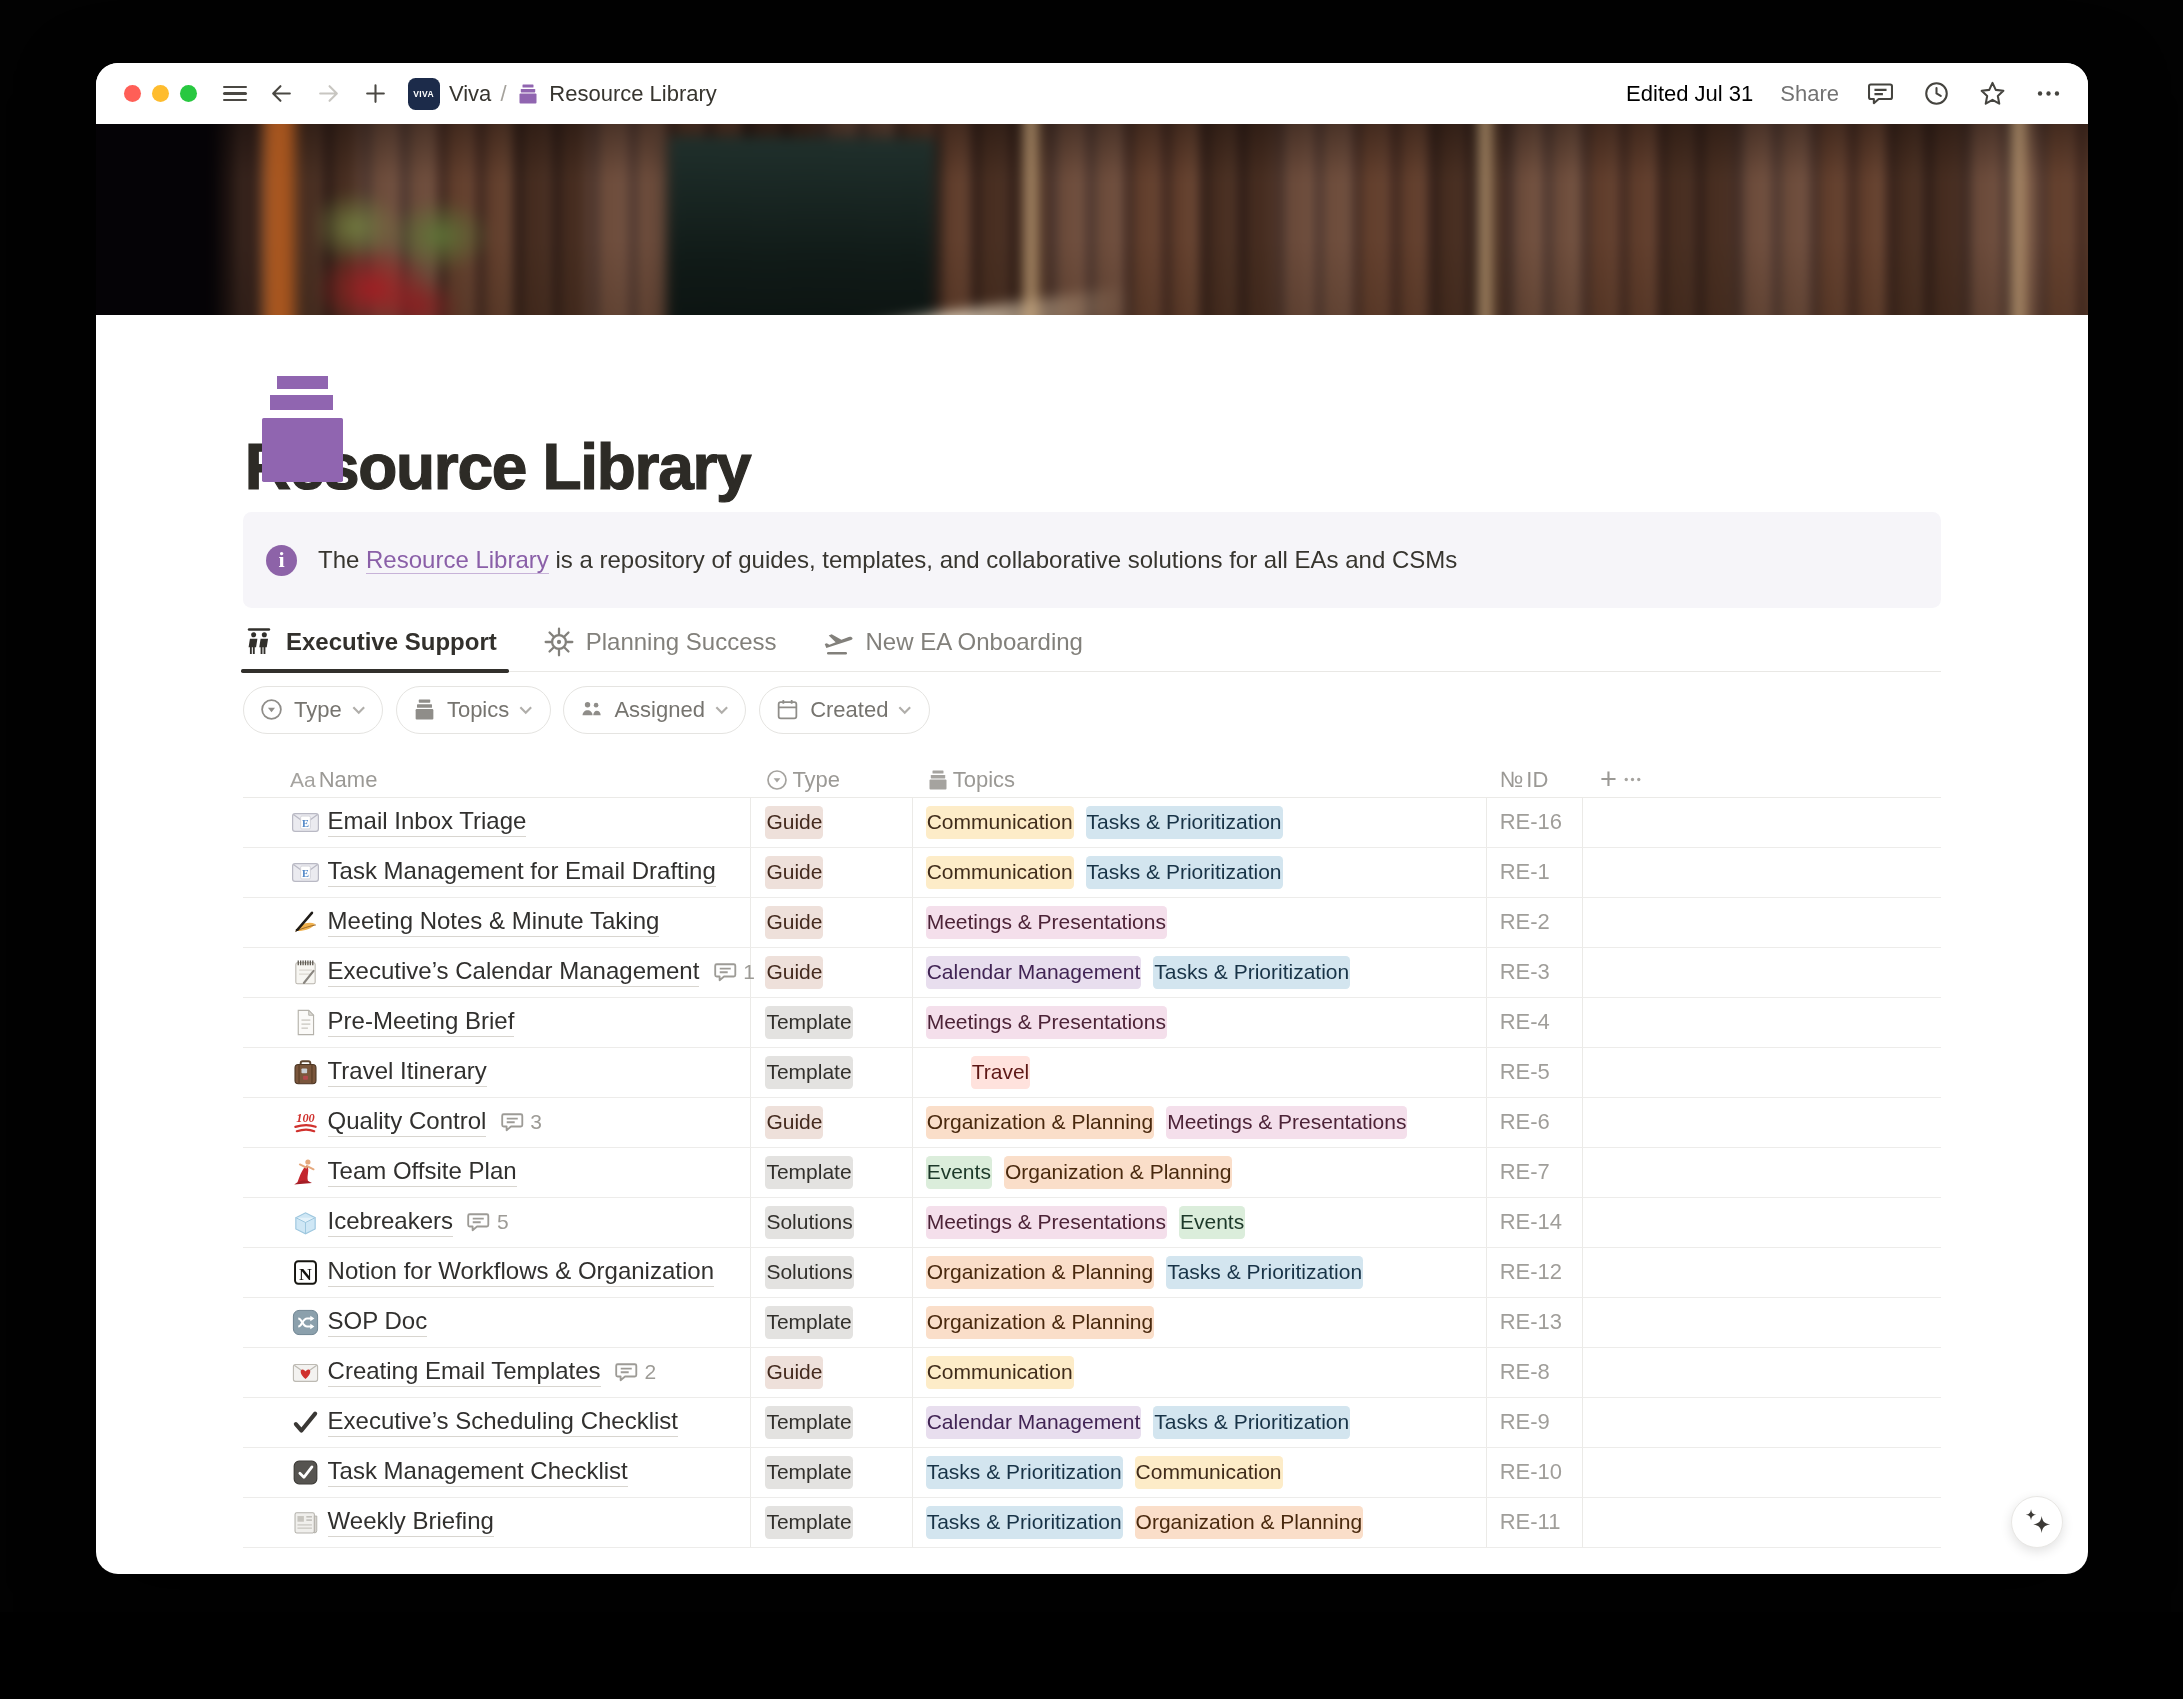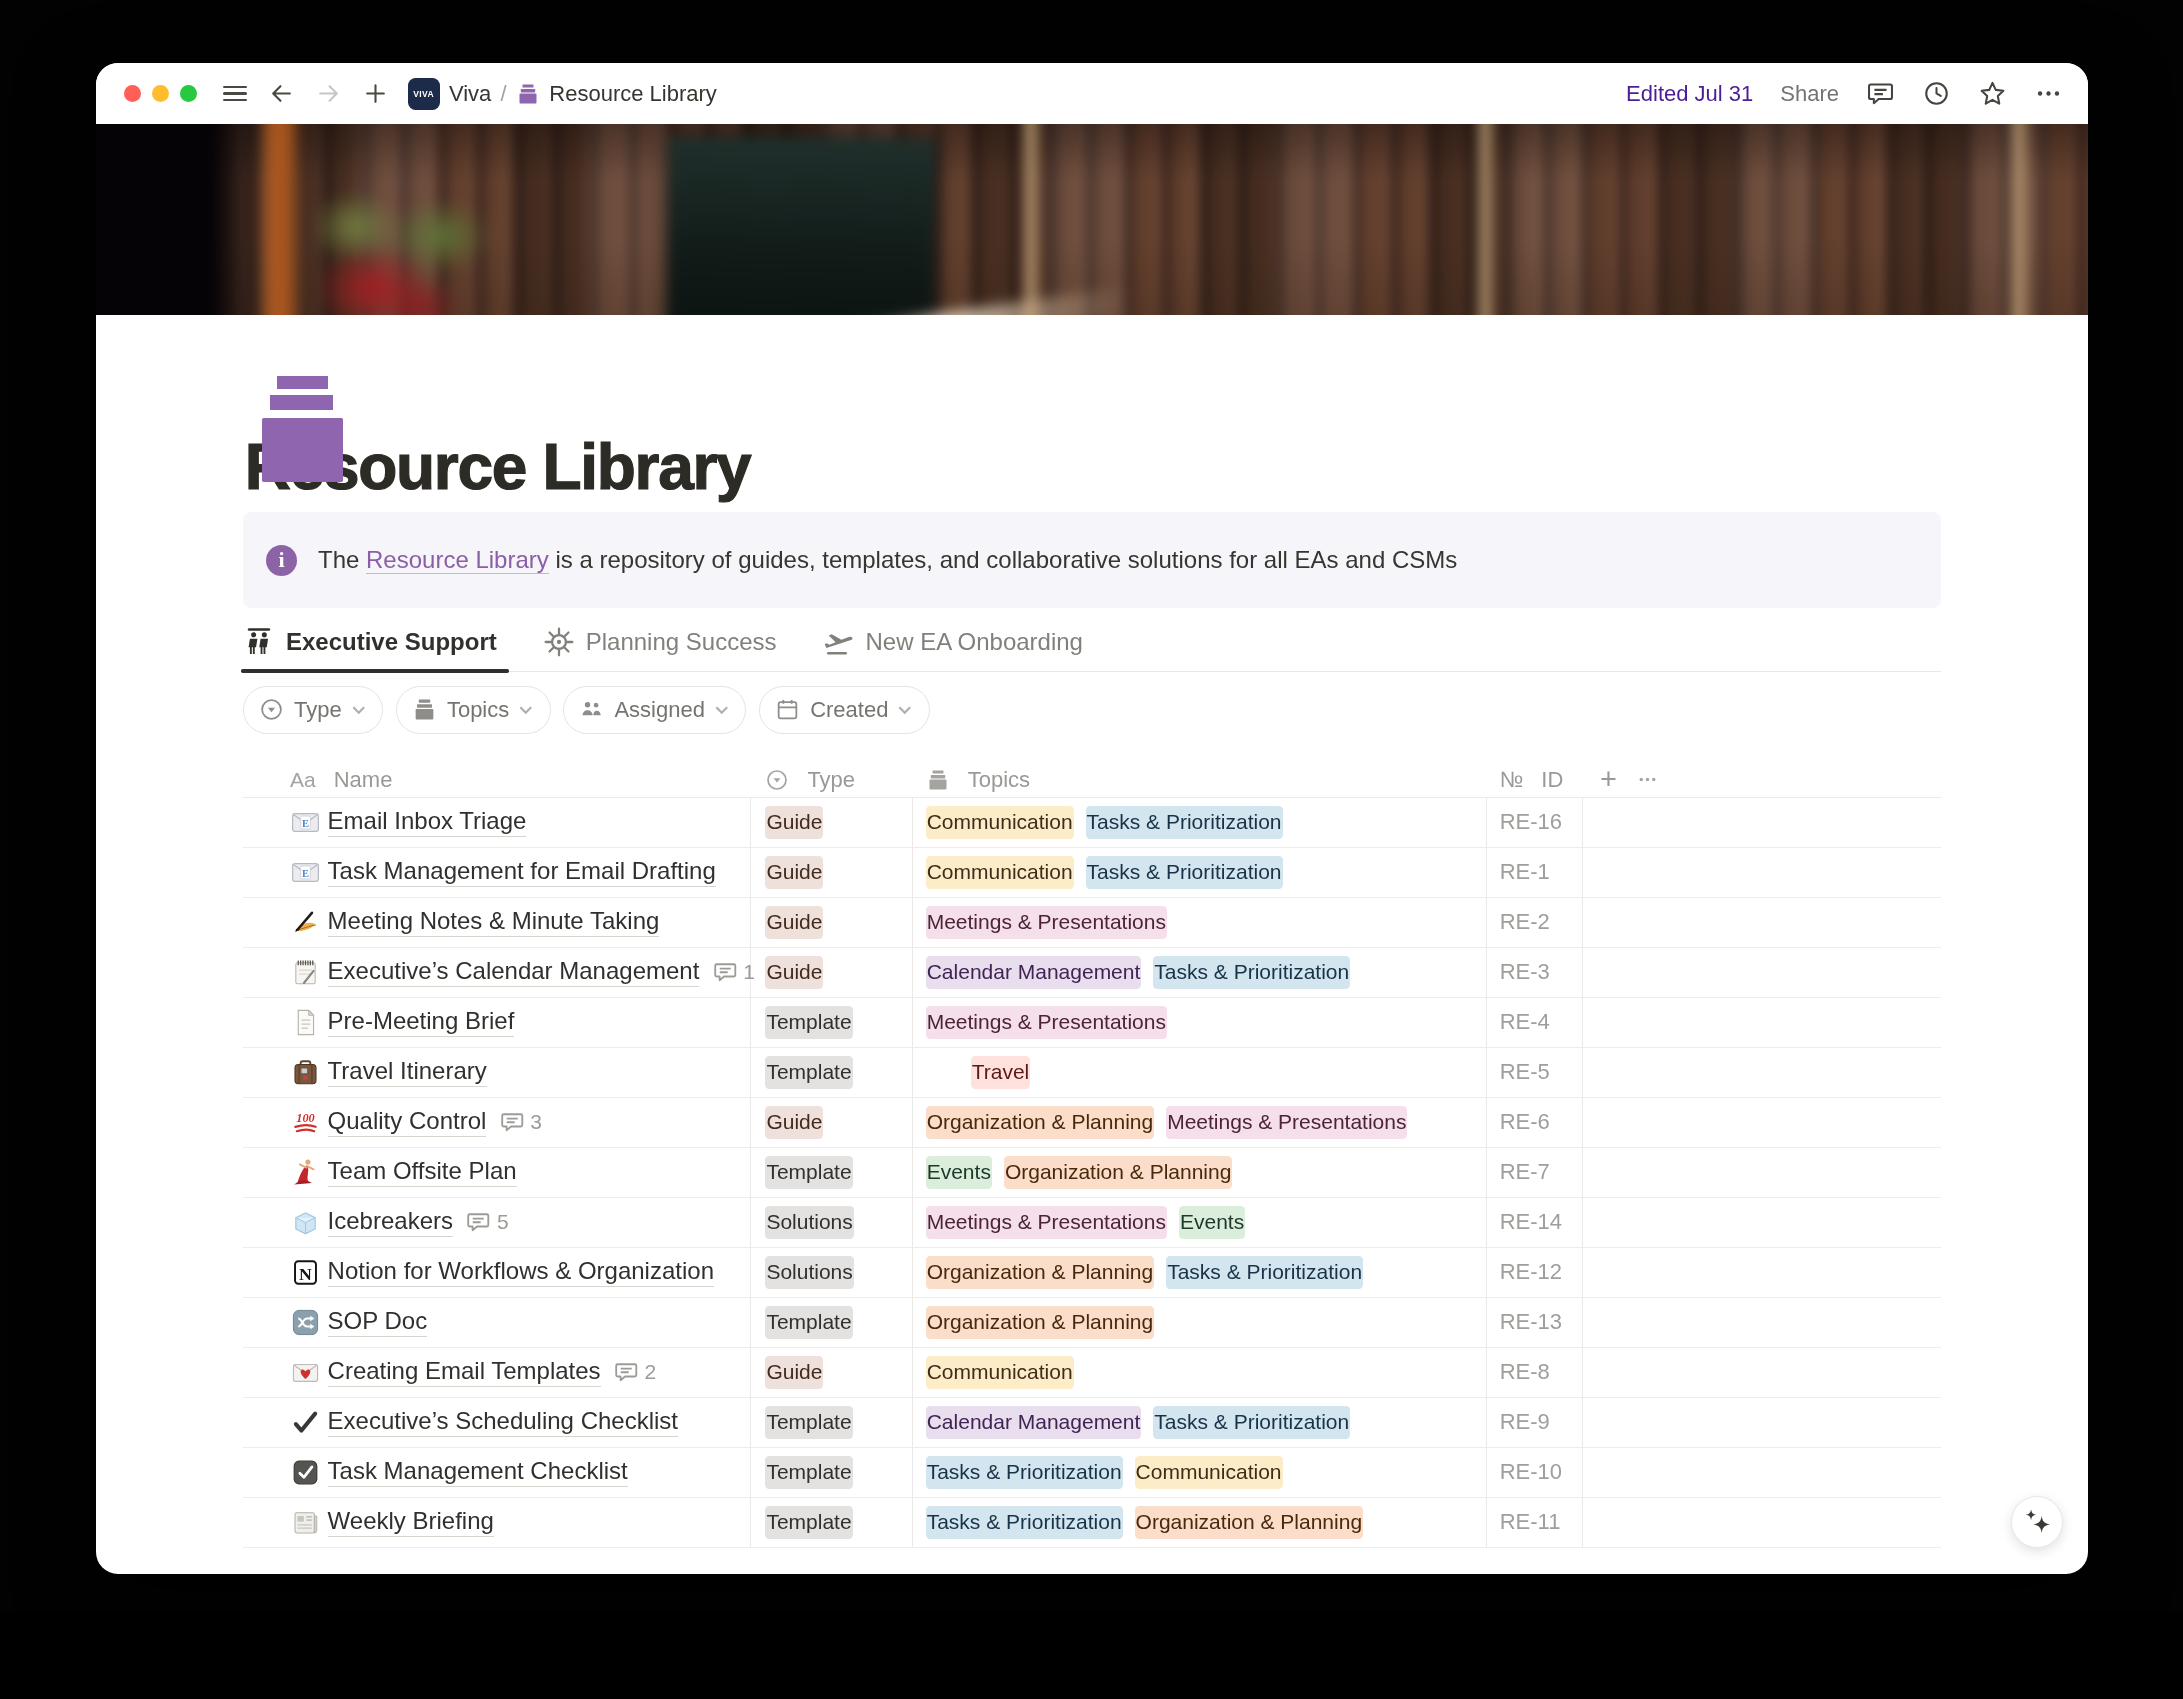--- a/index.html
+++ b/index.html
@@ -17,21 +17,21 @@
   .tb-btn.disabled{color:#c8c6c1;}
   .burger{display:flex;flex-direction:column;gap:4.2px;width:24px;}
   .burger i{height:2.5px;background:#4a4843;border-radius:1.7px;}
   .crumbs{display:flex;align-items:center;gap:9.3px;font-size:22px;}
   .viva-logo{width:32px;height:32px;border-radius:7.6px;background:#1c2b4a;color:#fff;display:flex;
              align-items:center;justify-content:center;font-size:8.5px;font-weight:bold;letter-spacing:0.4px;}
   .crumb-sep{color:#a5a29c;}
   .mini-archive{color:#9065b0;display:flex;}
   .mini-archive svg{width:24px;height:24px;}
   .tb-right{margin-left:auto;display:flex;align-items:center;gap:27px;}
-  .edited{color:#4c1d95;font-size:22px;}
+  .edited{color:#000000;font-size:22px;}
   .share{font-size:22px;color:#737373;}
   .tb-icon{color:#45443f;display:flex;}
   .tb-icon svg{width:29px;height:29px;}
   
   .cover{position:relative;height:191px;overflow:hidden;background:#1a120e;}
   .cover-art{position:absolute;inset:-15px;filter:blur(6px);transform:scale(1.03);
     background:
       linear-gradient(180deg,rgba(15,8,6,.5) 0%,rgba(0,0,0,0) 32%,rgba(0,0,0,0) 60%,rgba(45,28,16,.25) 100%),
       repeating-linear-gradient(90deg,rgba(0,0,0,.28) 0 76px,rgba(255,255,255,.07) 76px 152px,rgba(0,0,0,0) 152px 223px),
       repeating-linear-gradient(90deg,#5a382b 0 8.5px,#33201a 8.5px 17px,#7b5138 17px 25px,#46281e 25px 32px,#8a6245 32px 37px);}
@@ -73,21 +73,21 @@
        background:#32302c;border-radius:1.7px;}
   
   .filters{margin-top:13.5px;display:flex;gap:12.7px;}
   .pill{height:46px;border:1.3px solid #e5e4e1;border-radius:24px;display:flex;align-items:center;gap:10px;
         padding:0 17px 0 15px;font-size:22px;color:#76746f;cursor:pointer;background:#fff;}
   .pill svg.picon{width:25px;height:25px;color:#8f8d89;}
   .pill svg.chev{width:13.5px;height:10px;color:#b0aeaa;}
   
   .table{margin-top:29px;}
   .thead{display:flex;height:34px;align-items:center;border-bottom:0.8px solid #ebeae7;color:#9b9995;font-size:22px;}
-  .thead .hcell{display:flex;align-items:center;gap:18px;box-sizing:border-box;}
+  .thead .hcell{display:flex;align-items:center;gap:3px;box-sizing:border-box;}
   .thead svg{width:24px;height:24px;color:#a5a39f;}
   .aa{font-size:21px;color:#a5a39f;}
   .numero{color:#9b9995;}
   .c-name{width:508px;padding-left:47px;box-sizing:border-box;}
   .c-type{width:162px;padding-left:14.4px;box-sizing:border-box;}
   .c-topics{width:574px;padding-left:12.7px;box-sizing:border-box;}
   .c-id{width:96px;padding-left:12.7px;box-sizing:border-box;}
   .c-extra{flex:1;display:flex;align-items:center;gap:24px;padding-left:17px;box-sizing:border-box;}
   .plus-btn{font-size:29px;color:#9b9995;font-weight:400;cursor:pointer;line-height:1;}
   .dots-btn{color:#9b9995;cursor:pointer;display:flex;}

